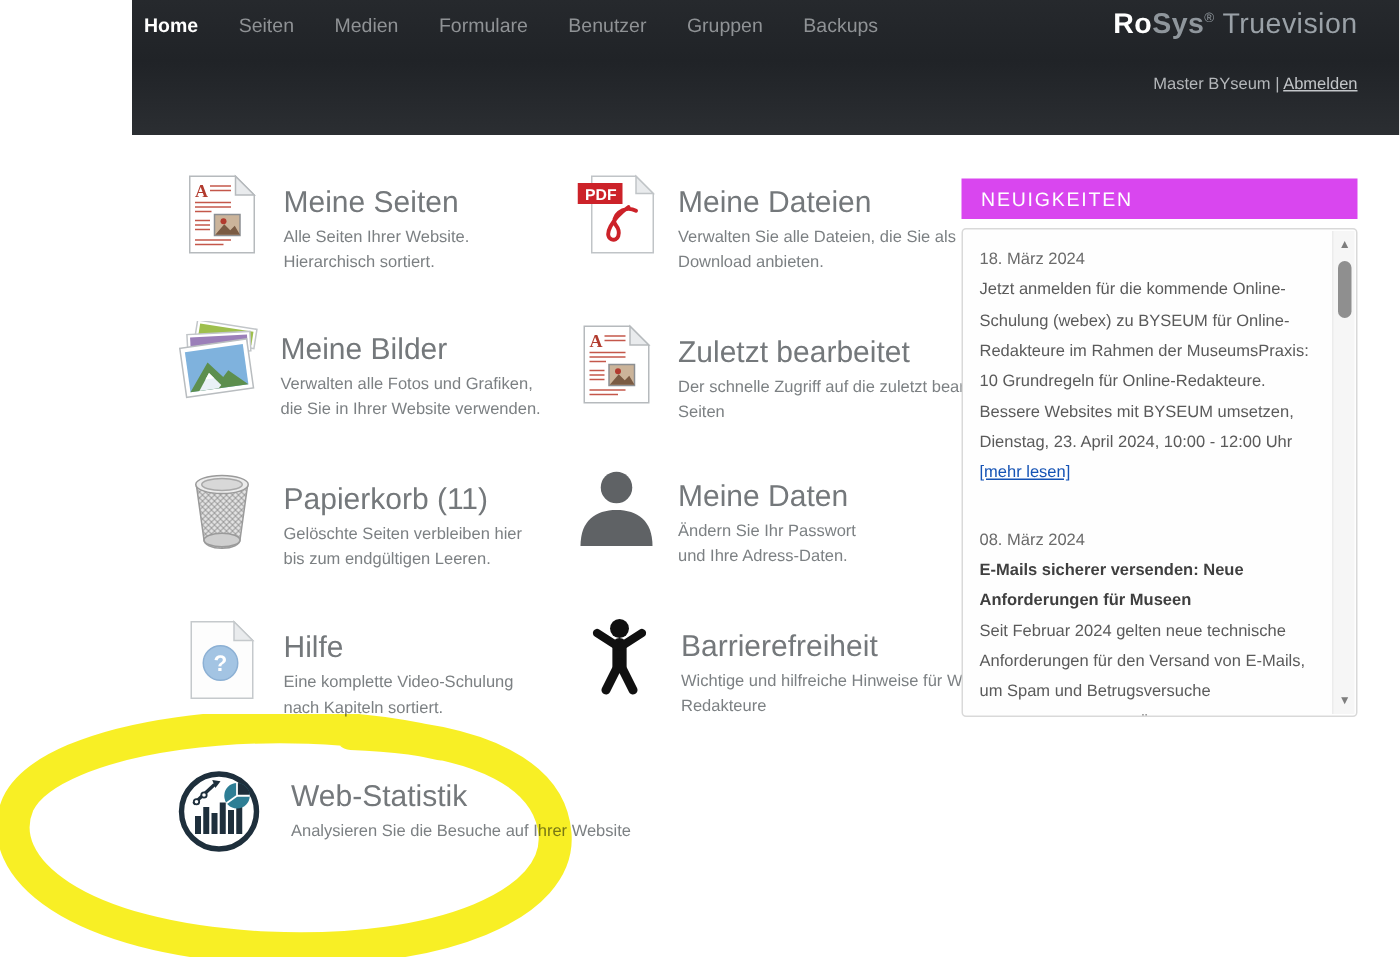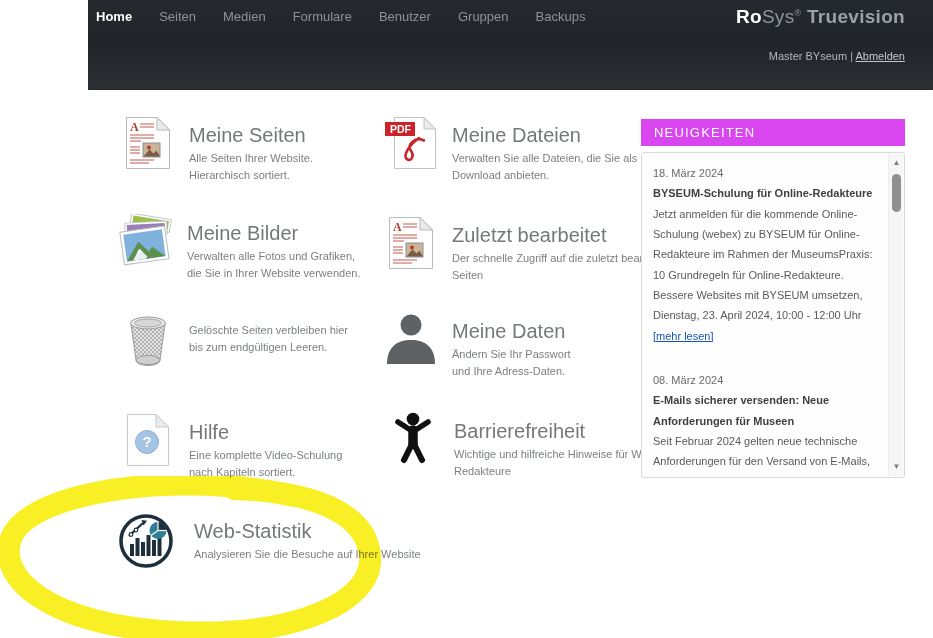--- a/index.html
+++ b/index.html
@@ -8,23 +8,23 @@
             font-family:"Liberation Sans", sans-serif; }
 
   
   .topbar { position:absolute; left:88px; top:0; width:845px; height:90px;
             background:linear-gradient(180deg,#26292d 0%,#202327 45%,#2b2e32 100%); }
   .nav { position:absolute; left:8px; top:9px; display:flex; gap:27px; }
   .nav-item { font-size:13px; color:#8f9295; cursor:pointer; }
   .nav-item.active { color:#ffffff; font-weight:bold; }
   .brand { position:absolute; right:28px; top:6px; font-size:19px; letter-spacing:.3px; white-space:nowrap; }
   .brand .b1 { color:#ffffff; font-weight:bold; }
-  .brand .b2 { color:#8f969c; font-weight:normal; }
+  .brand .b2 { color:#8f969c; font-weight:bold; }
   .brand .breg { color:#8f969c; font-size:9px; vertical-align:super; }
-  .brand .b3 { color:#9aa1a7; font-weight:bold;text-align:right; }
+  .brand .b3 { color:#9aa1a7; font-weight:normal;text-align:right; }
   .account { position:absolute; right:28px; top:50px; font-size:11px; color:#b4b7ba; white-space:nowrap; }
   .account a { color:#c3c6c9; text-decoration:underline; cursor:pointer; }
 
   
   .feature { position:absolute; display:flex; gap:13px; align-items:flex-start; cursor:pointer; }
   .icon-box { width:56px; flex:0 0 56px; display:flex; justify-content:center; }
   .f-text { margin-top:8px; }
   .f-title { font-size:20px; color:#74787b; margin-bottom:3px; }
   .f-desc { font-size:11px; color:#7c8083; line-height:1.5; white-space:pre-line; }
   .feature.center { align-items:center; }
@@ -192,20 +192,21 @@
           </pattern>
         </defs>
         <path d="M8 10 L13 46 C13 49 18 51.5 25 51.5 C32 51.5 37 49 37 46 L42 10 Z" fill="#e3e3e3" stroke="#9a9a9a"></path>
         <path d="M8 10 L13 46 C13 49 18 51.5 25 51.5 C32 51.5 37 49 37 46 L42 10 Z" fill="url(#mesh)"></path>
         <ellipse cx="25" cy="9" rx="17.5" ry="6" fill="#ececec" stroke="#9a9a9a"></ellipse>
         <ellipse cx="25" cy="9" rx="13.5" ry="4" fill="#d8d8d8" stroke="#a8a8a8"></ellipse>
         <ellipse cx="25" cy="46" rx="12" ry="4.5" fill="#cfcfcf" stroke="#9a9a9a"></ellipse>
       </svg>
     </div>
     <div class="f-text">
+      <div class="f-title">Papierkorb (11)</div>
       <div class="f-desc">Gelöschte Seiten verbleiben hier
 bis zum endgültigen Leeren.</div>
     </div>
   </div>
 
   <div class="feature" style="left:383px;top:312px;">
     <div class="icon-box">
       <svg width="54" height="52" viewBox="0 0 54 52">
         <circle cx="27" cy="13" r="10.5" fill="#5f6265"></circle>
         <path d="M3 52 C3 35 13 28 27 28 C41 28 51 35 51 52 Z" fill="#5f6265"></path>
@@ -284,21 +285,20 @@
       <div class="f-desc">Analysieren Sie die Besuche auf Ihrer Website</div>
     </div>
   </div>
 
   <div class="news">
     <div class="news-header">NEUIGKEITEN</div>
     <div class="news-body">
       <div class="news-content">
         <div class="news-item">
           <div class="n-date">18. März 2024</div>
-          <div class="n-title">BYSEUM-Schulung für Online-Redakteure</div>
           <div class="n-body">Jetzt anmelden für die kommende Online-Schulung (webex) zu BYSEUM für Online-Redakteure im Rahmen der MuseumsPraxis: 10 Grundregeln für Online-Redakteure. Bessere Websites mit BYSEUM umsetzen, Dienstag, 23. April 2024, 10:00 - 12:00 Uhr</div>
           <a class="n-link">[mehr lesen]</a>
         </div>
         <div class="news-item">
           <div class="n-date">08. März 2024</div>
           <div class="n-title">E-Mails sicherer versenden: Neue Anforderungen für Museen</div>
           <div class="n-body">Seit Februar 2024 gelten neue technische Anforderungen für den Versand von E-Mails, um Spam und Betrugsversuche einzudämmen. Diese Änderungen betreffen auch Museen, die Newsletter oder andere E-Mails über ihre eigene Domain versenden.</div>
 
         </div>
       </div>

